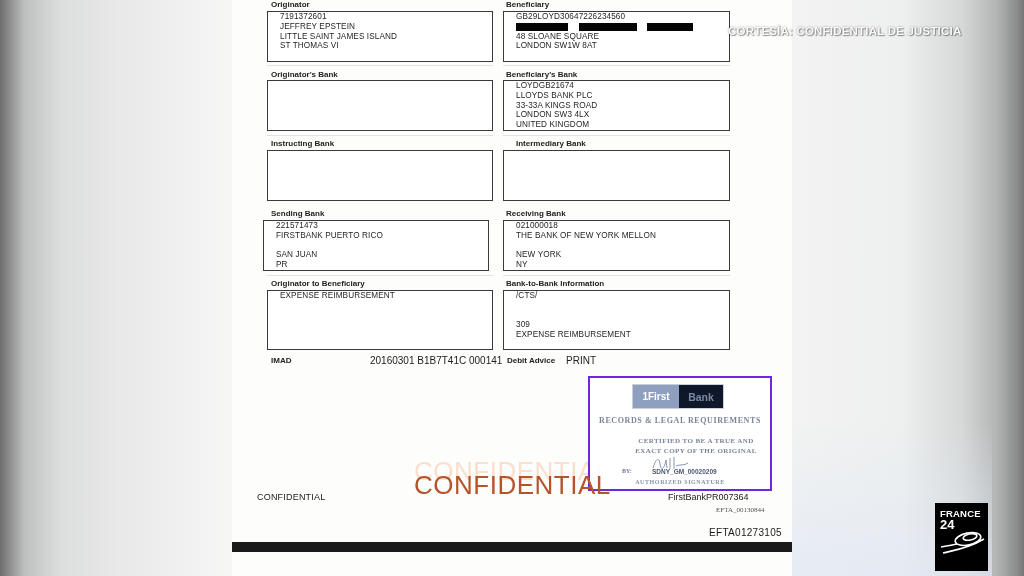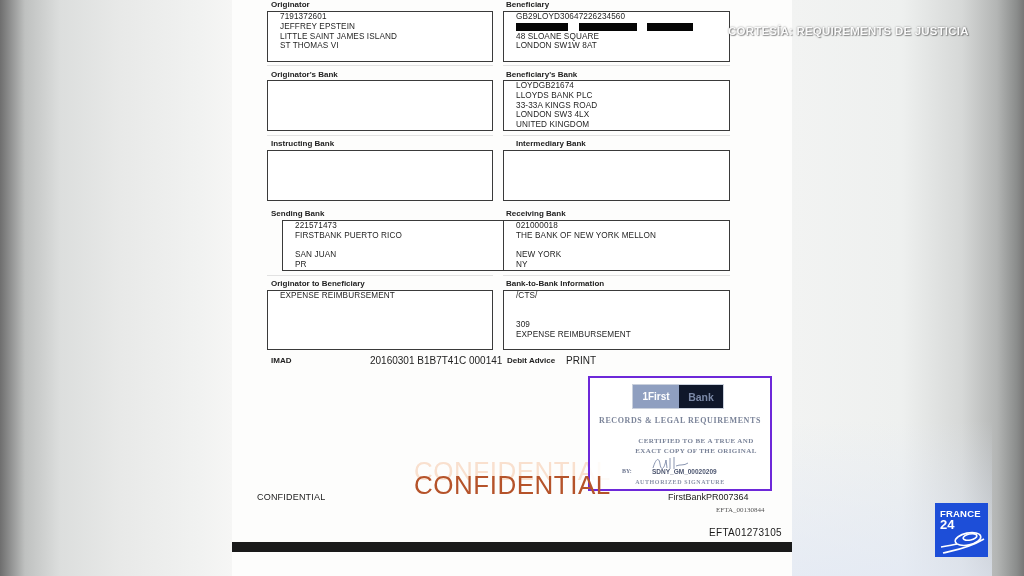--- a/index.html
+++ b/index.html
@@ -97,22 +97,22 @@
     .bates-1 { position: absolute; left: 668px; top: 492px; font-size: 9px; color: #222; }
     .bates-2 { position: absolute; left: 716px; top: 506px; font-size: 7px; color: #555; font-family: "Liberation Serif", serif; }
     .bates-3 { position: absolute; left: 709px; top: 527px; font-size: 10px; color: #1a1a1a; letter-spacing: 0.3px; }
     .credit {
       position: absolute; left: 728px; top: 25px; font-size: 11.5px; font-weight: bold;
       color: #fafafa; letter-spacing: 0.2px;
       text-shadow: 0 0 2px rgba(0,0,0,0.45), 1px 1px 1px rgba(0,0,0,0.35);
       white-space: nowrap;
     }
     .f24 {
-      position: absolute; left: 935px; top: 503px; width: 53px; height: 54px;
-      background: #1d4ed8;
+      position: absolute; left: 935px; top: 503px; width: 53px; height: 68px;
+      background: #000000;
     }
     .f24-text1 { position: absolute; left: 5px; top: 5px; font-size: 9.5px; font-weight: bold; color: #fff; letter-spacing: 0.2px; }
     .f24-text2 { position: absolute; left: 5px; top: 14px; font-size: 13px; font-weight: bold; color: #fff; }
     .f24-waves { position: absolute; left: 2px; top: 22px; width: 50px; height: 32px; }
   </style>
 </head>
 <body>
 
 <div class="bg-right"></div>
 <div class="bg-right-bottom"></div>
@@ -159,21 +159,21 @@
 <div class="hr" style="left:267px;top:135px;width:226px;"></div>
 <div class="hr" style="left:503px;top:135px;width:227px;"></div>
 
 <div class="label" style="left:271px;top:139px;">Instructing Bank</div>
 <div class="box" style="left:267px;top:150px;width:226px;height:51px;"></div>
 
 <div class="label" style="left:516px;top:139px;">Intermediary Bank</div>
 <div class="box" style="left:503px;top:150px;width:227px;height:51px;"></div>
 
 <div class="label" style="left:271px;top:209px;">Sending Bank</div>
-<div class="box" style="left:282px;top:220px;width:226px;height:51px;">
+<div class="box" style="left:263px;top:220px;width:226px;height:51px;">
   <div class="line">221571473</div>
   <div class="line">FIRSTBANK PUERTO RICO</div>
   <div class="line"></div>
   <div class="line">SAN JUAN</div>
   <div class="line">PR</div>
 </div>
 
 <div class="label" style="left:506px;top:209px;">Receiving Bank</div>
 <div class="box" style="left:503px;top:220px;width:227px;height:51px;">
   <div class="line">021000018</div>
@@ -227,21 +227,21 @@
 
 <div class="conf-big">CONFIDENTIAL</div>
 <div class="conf-small">CONFIDENTIAL</div>
 
 <div class="bates-1">FirstBankPR007364</div>
 <div class="bates-2">EFTA_00130844</div>
 <div class="bates-3">EFTA01273105</div>
 
 <div class="page-bottom-bar"></div>
 
-<div class="credit">CORTESÍA: REQUIREMENTS DE JUSTICIA</div>
+<div class="credit">CORTESÍA: CONFIDENTIAL DE JUSTICIA</div>
 
 <div class="f24">
   <div class="f24-text1">FRANCE</div>
   <div class="f24-text2">24</div>
   <svg class="f24-waves" viewBox="0 0 50 32">
     <ellipse cx="33" cy="12" rx="7" ry="3" fill="none" stroke="#fff" stroke-width="1.6" transform="rotate(-12 33 12)"></ellipse>
     <ellipse cx="31" cy="14" rx="13" ry="6" fill="none" stroke="#fff" stroke-width="1.6" transform="rotate(-12 31 14)"></ellipse>
     <path d="M6 28 C14 26, 30 24, 47 14" fill="none" stroke="#fff" stroke-width="1.6"></path>
     <path d="M4 22 C10 21, 16 20, 20 19" fill="none" stroke="#fff" stroke-width="1.4"></path>
   </svg>

